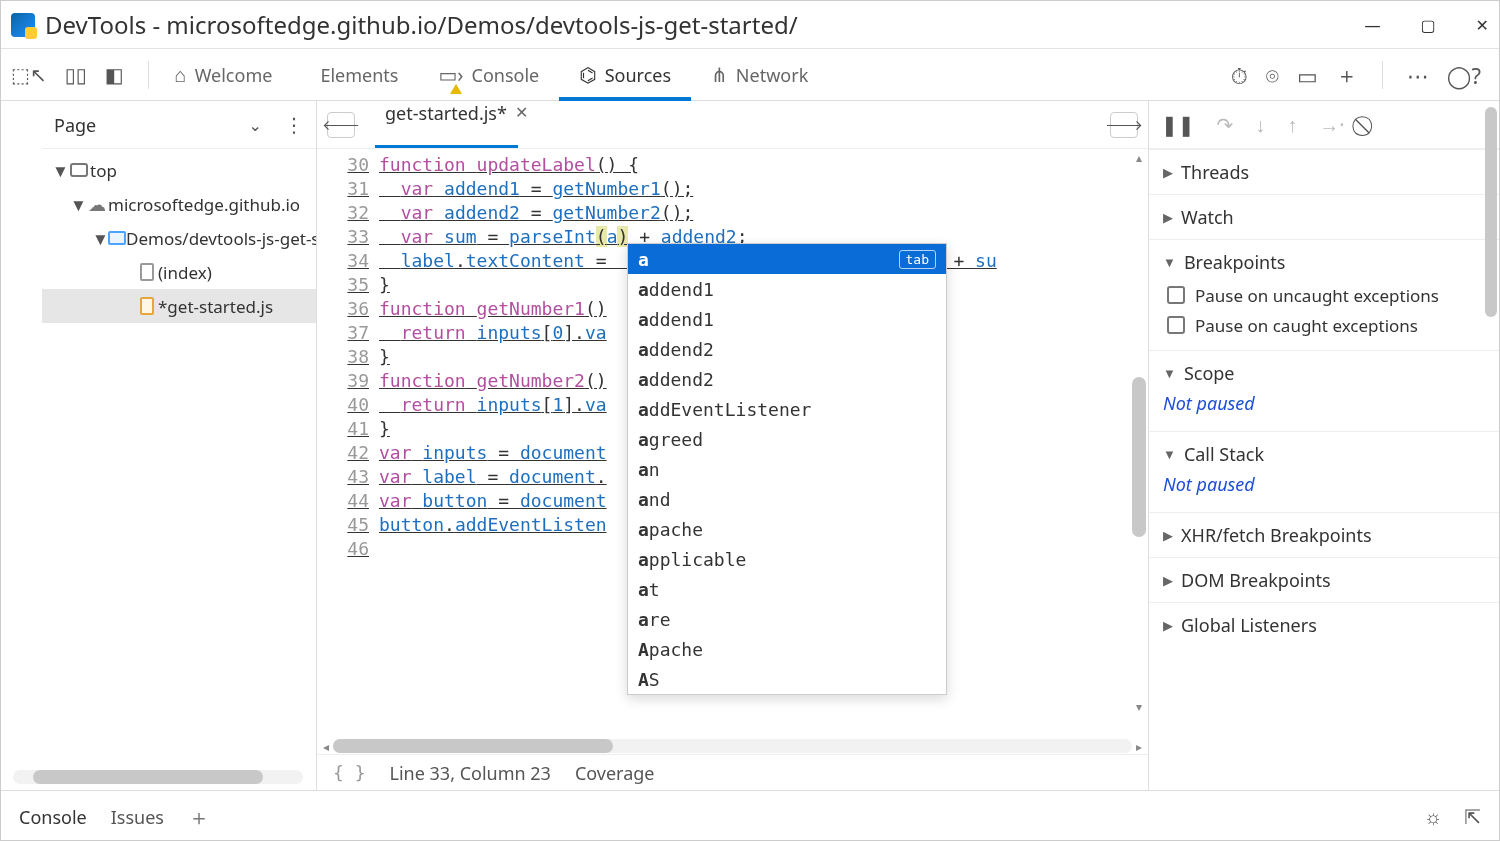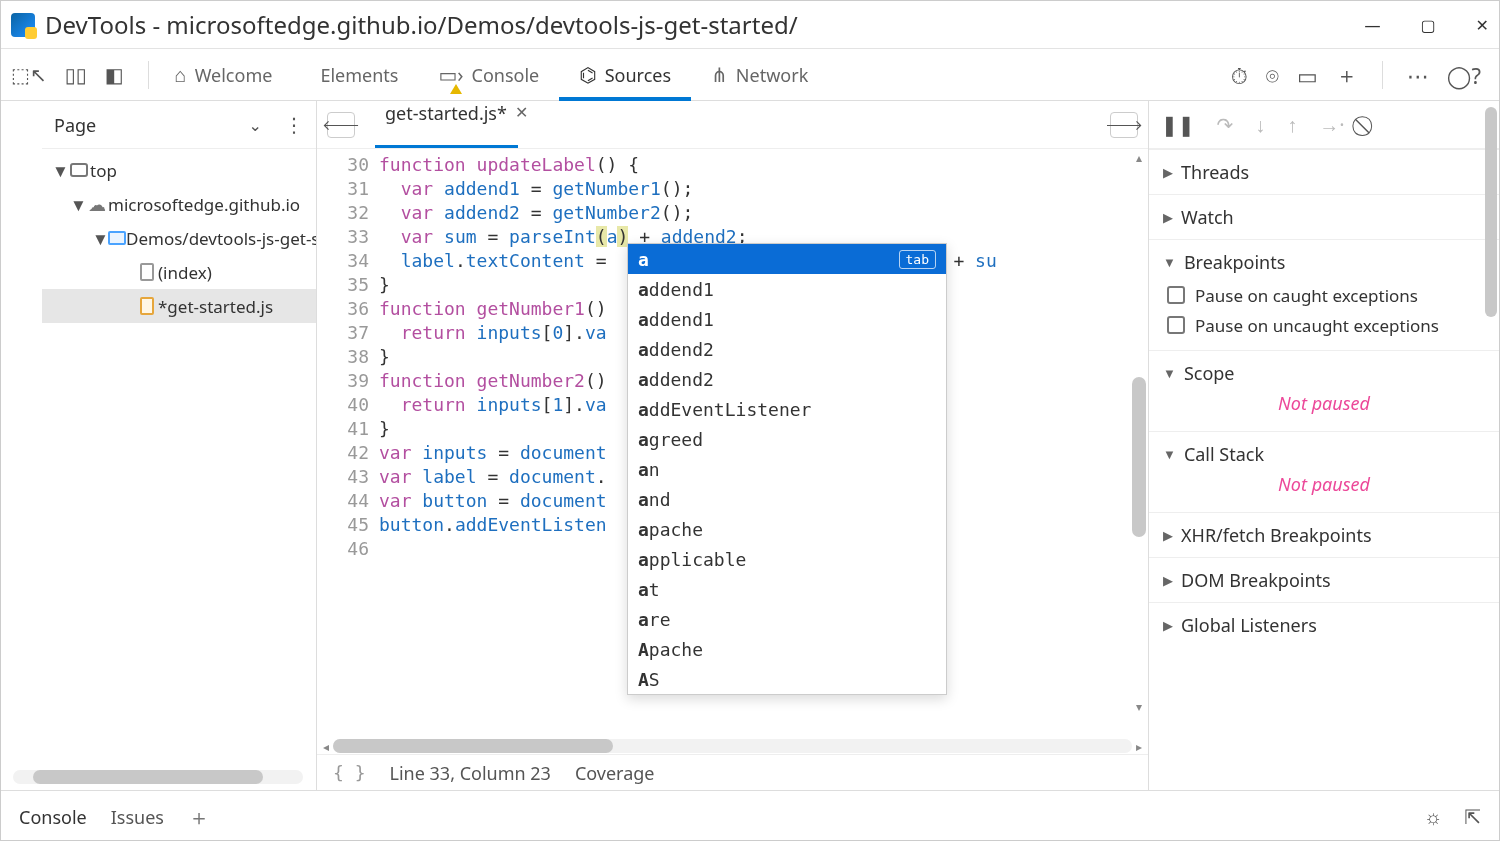--- a/index.html
+++ b/index.html
@@ -126,21 +126,21 @@
   }
   .file-tab{
     height:100%; display:flex; gap:8px; padding:0 10px;
     font-size:18px; color:#333; position:relative; margin-left:10px;
   }
   .file-tab::after{
     content:"";position:absolute;bottom:0;left:0;right:20px;height:3px;background:#0078d4;
   }
   .file-tab .close{font-size:16px;color:#666;}
   .nav-right{margin-left:auto;}
-  .code-area{flex:1; display:flex; overflow:hidden; position:relative;}
+  .code-area{flex:1; display:flex; overflow:hidden; position:relative;text-decoration:underline;}
   .gutter{
     width:62px; text-align:right; padding:4px 10px 0 0;
     font-family: Consolas, monospace; font-size:18px; color:#999; line-height:24px;
   }
   .code{
     flex:1; font-family: Consolas, monospace; font-size:18px; line-height:24px;
     padding-top:4px; white-space:pre; overflow:hidden;
   }
   .tk-kw{color:#b34fa0;} .tk-fn{color:#b34fa0;}
   .tk-var{color:#1e6fbf;} .tk-num{color:#1e6fbf;}
@@ -191,21 +191,21 @@
   .dbg-toolbar span.dis{color:#bbb;}
   .dbg-section{
     border-top:1px solid #eee; padding:10px 14px;
     font-size:18px;
   }
   .dbg-section .hdr{display:flex;align-items:center;gap:8px;cursor:pointer;}
   .dbg-section .tw{color:#666;font-size:13px;}
   .dbg-body{padding:6px 0 0 4px;}
   .chk-row{display:flex;align-items:center;gap:10px;height:30px;font-size:17px;}
   .chk{width:18px;height:18px;border:2px solid #777;border-radius:3px;}
-  .np{color:#ec4899;font-style:italic;text-align:center;padding:6px 0;}
+  .np{color:#1d4ed8;font-style:italic;padding:6px 0;}
   .dbg-vscroll{position:absolute;right:2px;top:4px;bottom:4px;width:12px;}
   .dbg-vscroll .thumb{position:absolute;left:0;right:0;top:2px;height:210px;background:#c8c8c8;border-radius:6px;}
 
   
   .drawer{
     height:52px;border-top:1px solid #ddd;display:flex;align-items:center;
     padding:0 18px; gap:24px; font-size:18px;
   }
   .drawer .tab{color:#555;cursor:pointer;}
   .drawer .tab.active{color:#333;}
@@ -454,25 +454,25 @@
         </div>
     </div>
     <div class="dbg-section">
       <div class="hdr">
           <span class="tw">▼</span>
           <span>Breakpoints</span>
         </div>
       <div class="dbg-body">
         <div class="chk-row">
           <span class="chk"></span>
-          <span>Pause on caught exceptions</span>
+          <span>Pause on uncaught exceptions</span>
         </div>
         <div class="chk-row">
           <span class="chk"></span>
-          <span>Pause on uncaught exceptions</span>
+          <span>Pause on caught exceptions</span>
         </div>
       </div>
     </div>
     <div class="dbg-section">
       <div class="hdr">
           <span class="tw">▼</span>
           <span>Scope</span>
         </div>
       <div class="np">Not paused</div>
     </div>

